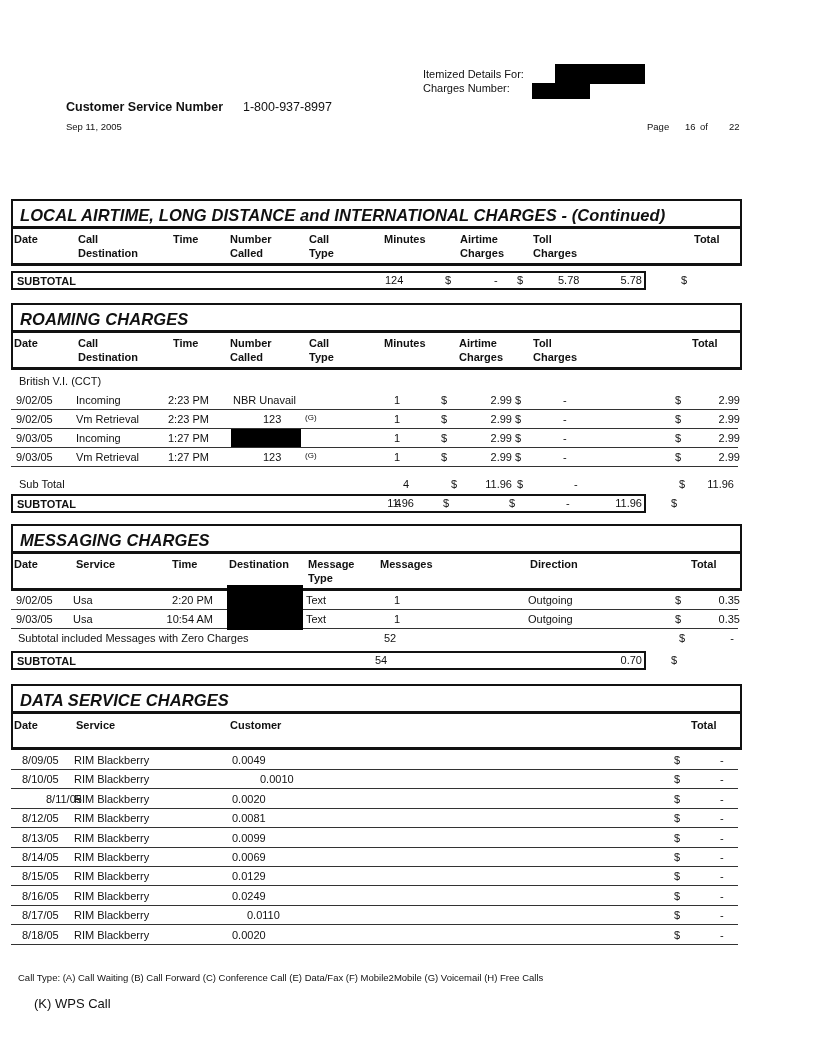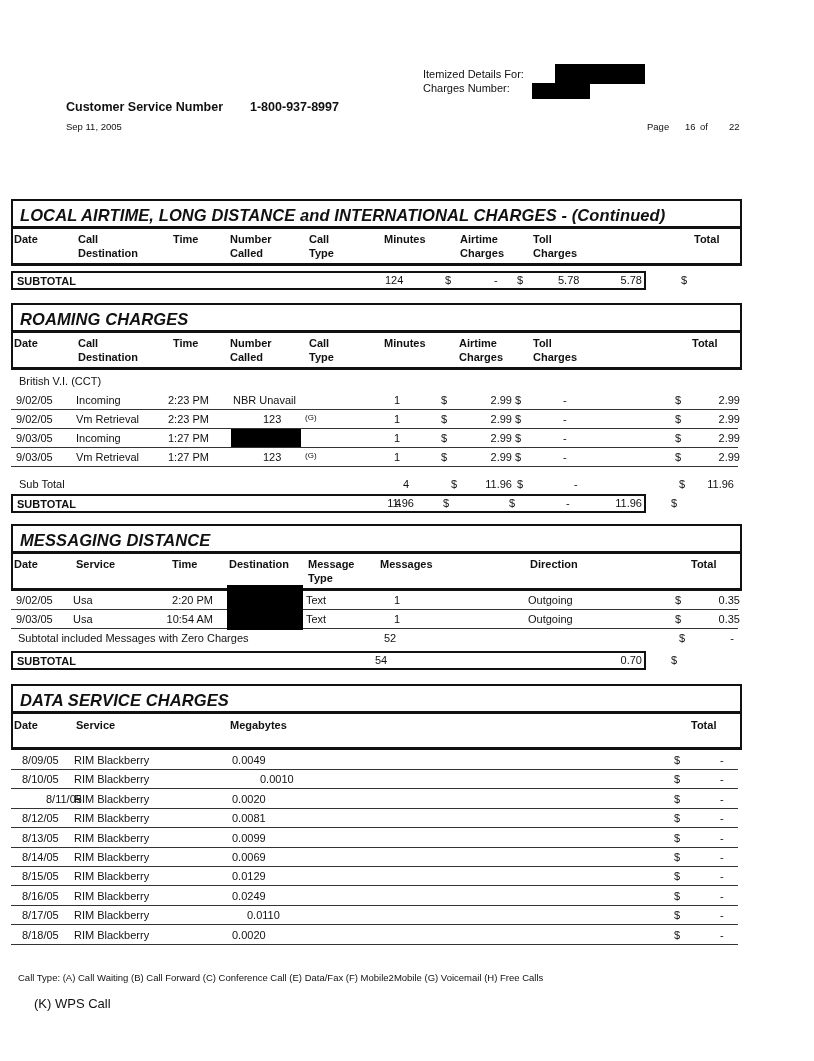--- a/index.html
+++ b/index.html
@@ -5,21 +5,21 @@
   * { box-sizing: border-box; margin: 0; padding: 0; }
   html, body { width: 814px; height: 1061px; background: #ffffff; overflow: hidden; }
   body { position: relative; font-family: "Liberation Sans", sans-serif; color: #111; font-size: 11px; }
   .abs { position: absolute; white-space: nowrap; }
 
   
   .itemized { left: 423px; top: 68px; font-size: 11px; }
   .acct { left: 423px; top: 82px; font-size: 11px; }
   .redact { position: absolute; background: #000; }
   .csn-label { left: 66px; top: 100px; font-size: 12.5px; font-weight: bold; }
-  .csn-num { left: 250px; top: 100px; font-size: 12.5px; font-weight: bold; }
+  .csn-num { left: 243px; top: 100px; font-size: 12.5px; font-weight: normal; }
   .date { left: 66px; top: 121px; font-size: 9.5px; }
   .page-label { left: 647px; top: 121px; font-size: 9.5px; }
   .page-num { left: 685px; top: 121px; font-size: 9.5px; }
   .page-of { left: 700px; top: 121px; font-size: 9.5px; }
   .page-total { left: 729px; top: 121px; font-size: 9.5px; }
 
   
   .title-box { position: absolute; left: 11px; width: 731px; height: 30px; border: 2px solid #111; border-bottom-width: 3px; }
   .title-box span { position: absolute; left: 7px; top: 5px; font-size: 16.5px; font-weight: bold; font-style: italic; letter-spacing: 0.1px; }
   .head-box { position: absolute; left: 11px; width: 731px; height: 37px; border: 2px solid #111; border-top: none; border-bottom-width: 3px; }
@@ -182,21 +182,21 @@
     <span class="cell b r" style="right:230px;top:1px;">11.96</span>
     <span class="cell b" style="left:496px;top:1px;">$</span>
     <span class="cell b" style="left:553px;top:1px;">-</span>
     <span class="cell b" style="left:658px;top:1px;">$</span>
     <span class="cell b r" style="right:2px;top:1px;">11.96</span>
   </div>
 </div>
 
 <div>
   <div class="title-box" style="top:524px;">
-    <span>MESSAGING DISTANCE</span>
+    <span>MESSAGING CHARGES</span>
   </div>
   <div class="head-box" style="top:554px;">
     <div class="hcell" style="left:1px;top:3px;">Date</div>
     <div class="hcell" style="left:63px;top:3px;">Service</div>
     <div class="hcell" style="left:159px;top:3px;">Time</div>
     <div class="hcell" style="left:216px;top:3px;">Destination</div>
     <div class="hcell" style="left:295px;top:3px;">Message</div>
     <div class="hcell" style="left:295px;top:17px;">Type</div>
     <div class="hcell" style="left:367px;top:3px;">Messages</div>
     <div class="hcell" style="left:517px;top:3px;">Direction</div>
@@ -243,21 +243,21 @@
   </div>
 </div>
 
 <div>
   <div class="title-box" style="top:684px;">
     <span>DATA SERVICE CHARGES</span>
   </div>
   <div class="head-box" style="top:714px;height:36px;">
     <div class="hcell" style="left:1px;top:4px;">Date</div>
     <div class="hcell" style="left:63px;top:4px;">Service</div>
-    <div class="hcell" style="left:217px;top:4px;">Megabytes</div>
+    <div class="hcell" style="left:217px;top:4px;">Customer</div>
     <div class="hcell" style="left:678px;top:4px;">Total</div>
   </div>
   <div id="data-rows">
       <div class="row" style="top: 751px;">
         <span class="cell" style="left:11px;">8/09/05</span>
         <span class="cell" style="left:63px;">RIM Blackberry</span>
         <span class="cell" style="left:221px;">0.0049</span>
         <span class="cell" style="left:663px;">$</span>
         <span class="cell" style="left:709px;">-</span>
       </div>

